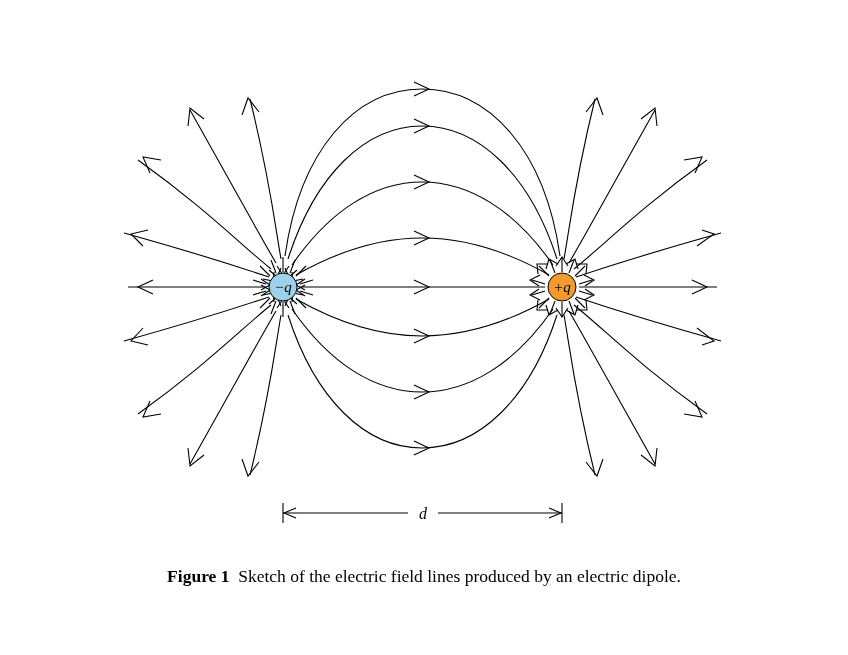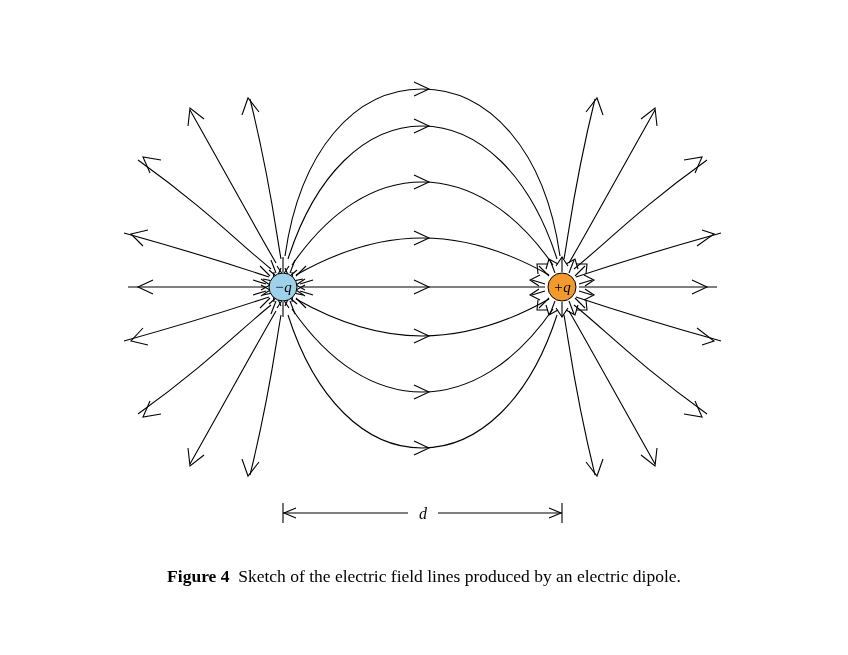--- a/index.html
+++ b/index.html
@@ -243,16 +243,16 @@
         <line class="dimline" x1="438" y1="513" x2="562" y2="513"></line>
         <path class="arrowhead" d="M 296 508 L 284 513 L 296 518"></path>
         <path class="arrowhead" d="M 549 508 L 561 513 L 549 518"></path>
         <text class="dim-label" x="423" y="519" text-anchor="middle">d</text>
       </g>
 
     </svg>
   </div>
 
   <div class="caption">
-    <span class="cap-label">Figure 4</span><span>&nbsp;&nbsp;</span><span>Sketch of the electric field lines produced by an electric dipole.</span>
+    <span class="cap-label">Figure 1</span><span>&nbsp;&nbsp;</span><span>Sketch of the electric field lines produced by an electric dipole.</span>
   </div>
 
 </div>
 
 </body></html>

